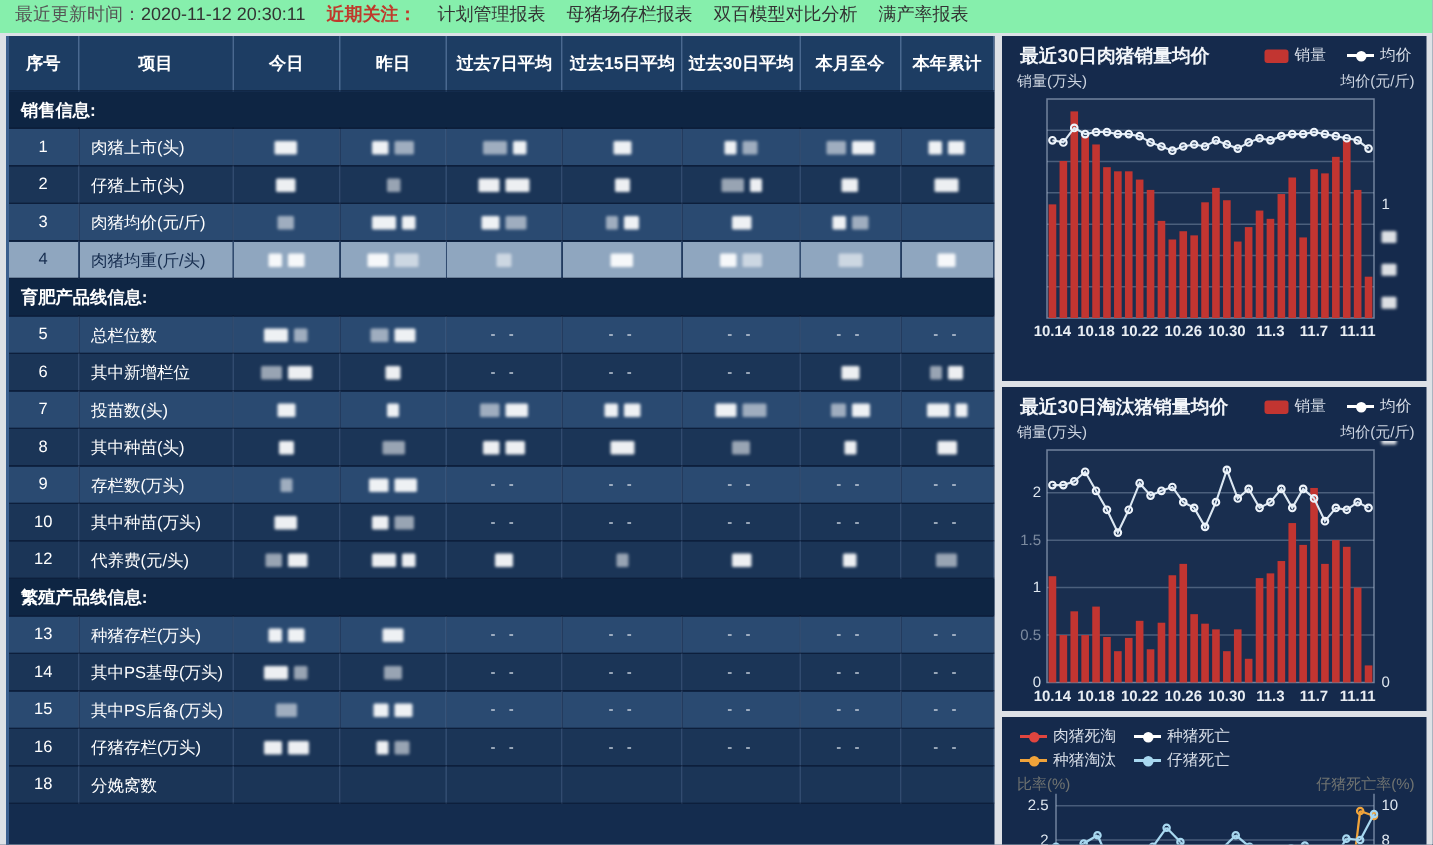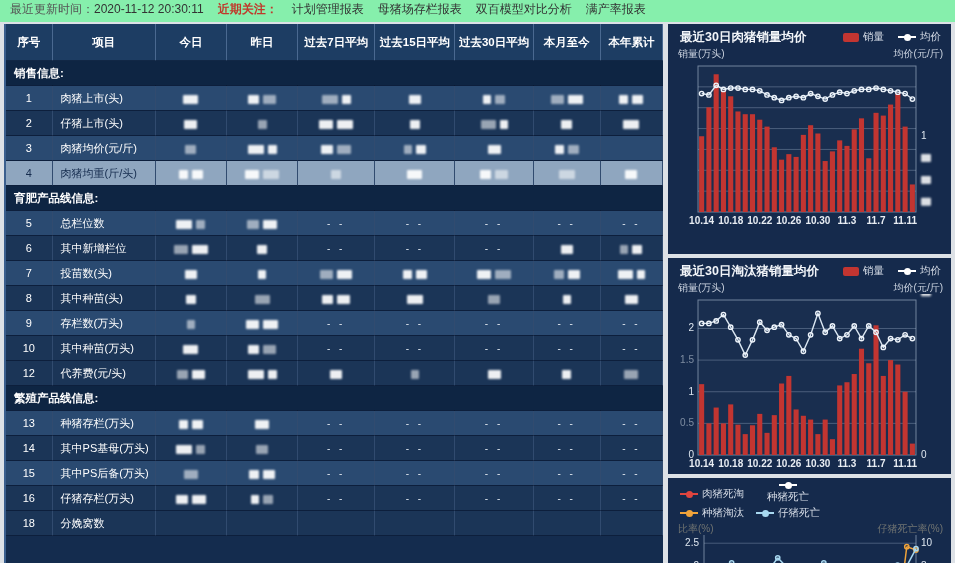--- a/index.html
+++ b/index.html
@@ -494,21 +494,21 @@
 
     <div class="chart-panel" data-interactable="false" style="height:110px">
       <div class="chart-head">
         <div class="legend grid2" data-interactable="false">
           <span class="lg" data-interactable="true" style="color: rgb(224, 69, 63);">
               <span class="lg-line" data-interactable="false">
                 <span class="lg-dot"></span>
               </span>
               <em class="lg-label" data-interactable="false">肉猪死淘</em>
             </span>
-          <span class="lg" data-interactable="true" style="color: rgb(255, 255, 255); flex-direction: column;">
+          <span class="lg" data-interactable="true" style="color: rgb(255, 255, 255);">
               <span class="lg-line" data-interactable="false">
                 <span class="lg-dot"></span>
               </span>
               <em class="lg-label" data-interactable="false">种猪死亡</em>
             </span>
           <span class="lg" data-interactable="true" style="color: rgb(240, 163, 58);">
               <span class="lg-line" data-interactable="false">
                 <span class="lg-dot"></span>
               </span>
               <em class="lg-label" data-interactable="false">种猪淘汰</em>

